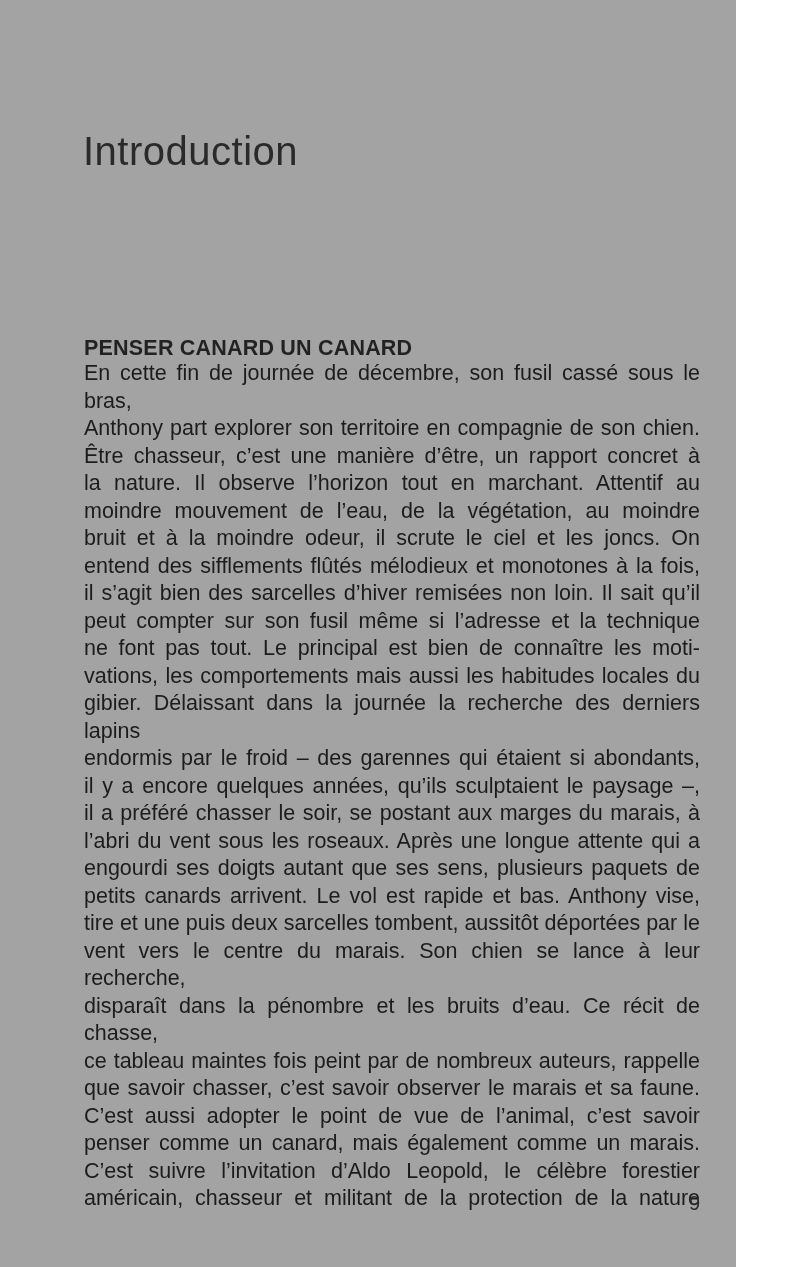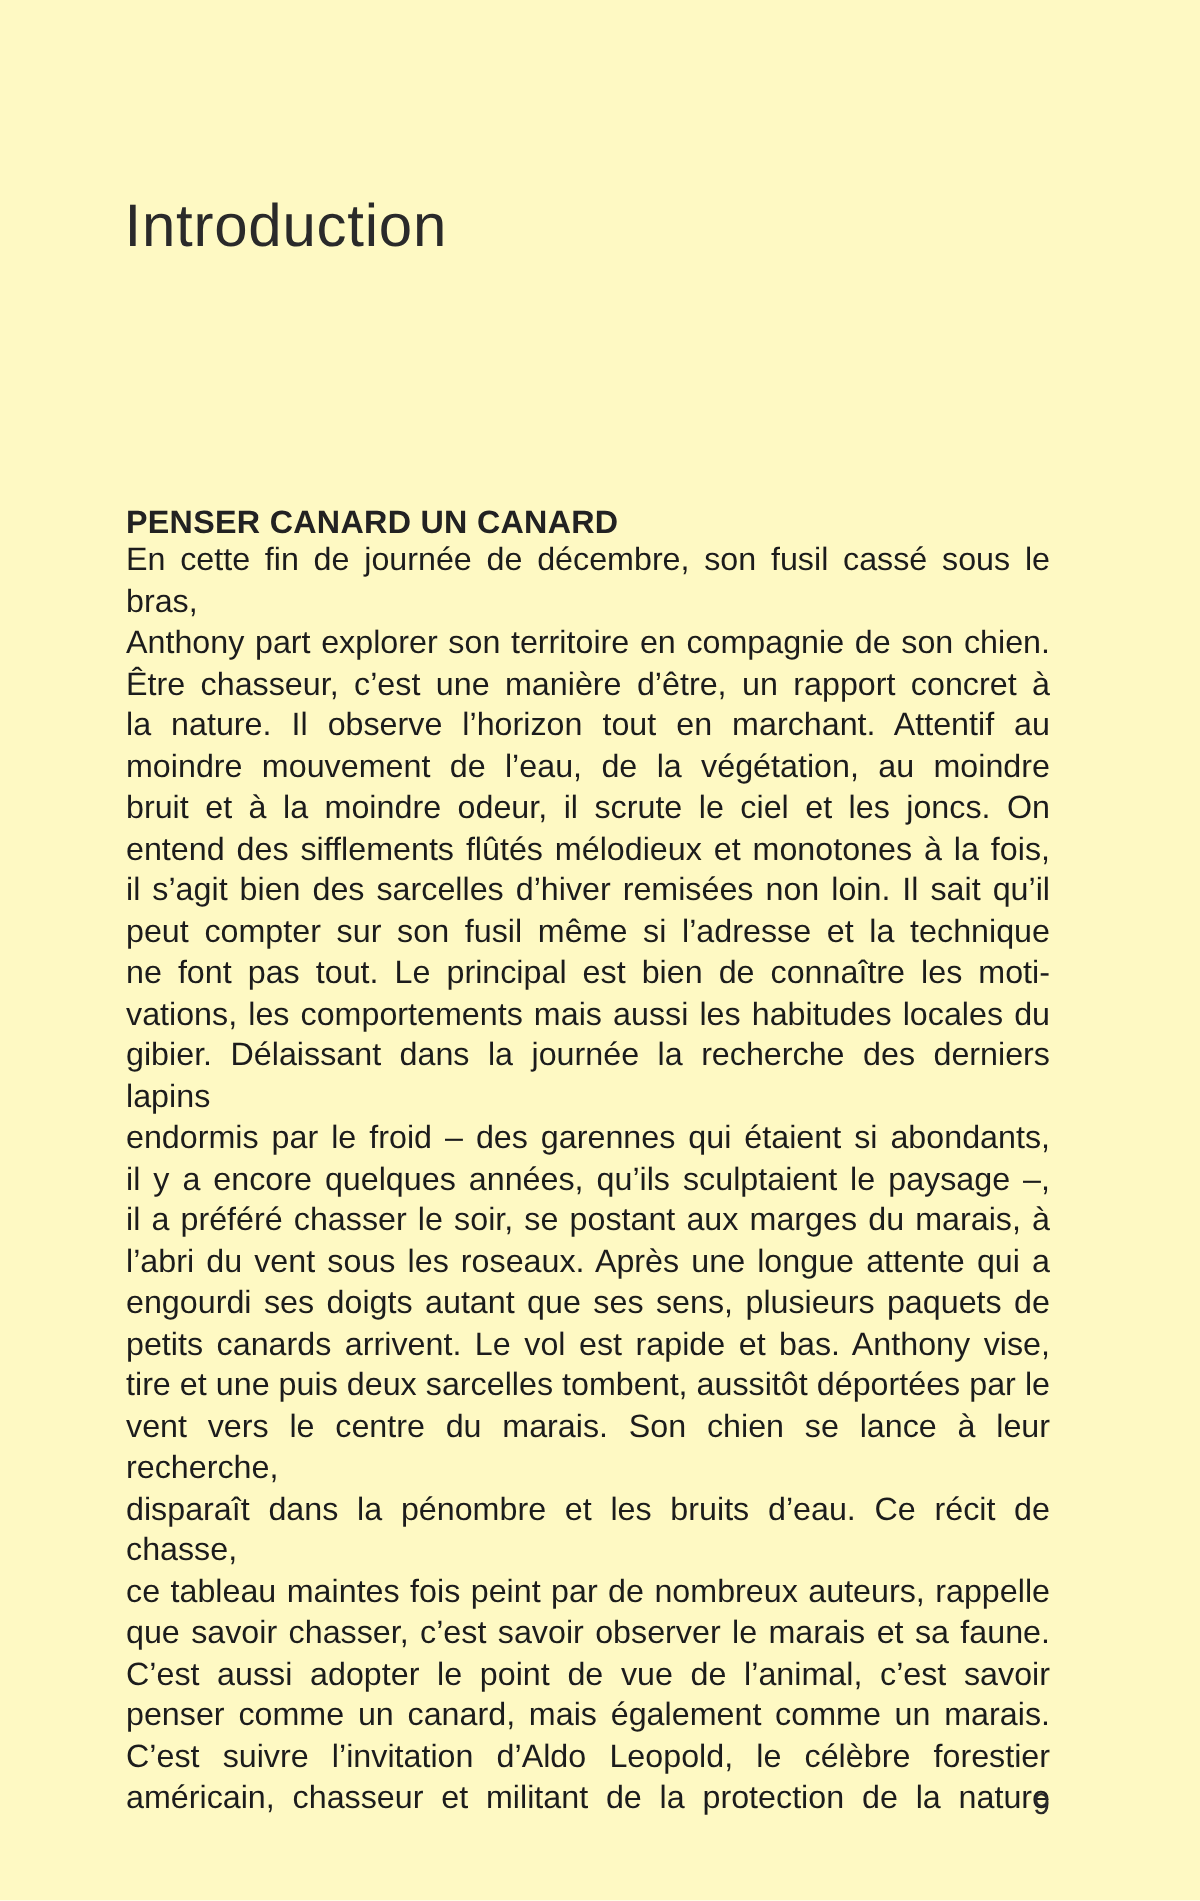--- a/index.html
+++ b/index.html
@@ -2,23 +2,23 @@
 <html lang="fr"><head>
 <meta charset="utf-8">
 <style>
   html, body {
     margin: 0;
     padding: 0;
     background: #ffffff;
   }
   .page {
     position: relative;
-    width: 800px;
+    width: 736px;
     height: 1267px;
-    background: #fef9c3;
+    background: #a3a3a3;
     overflow: hidden;
     font-family: "Liberation Serif", serif;
   }
   .chapter-title {
     position: absolute;
     left: 83px;
     top: 102px;
     font-family: "Liberation Sans", sans-serif;
     font-weight: 300;
     font-size: 40px;

